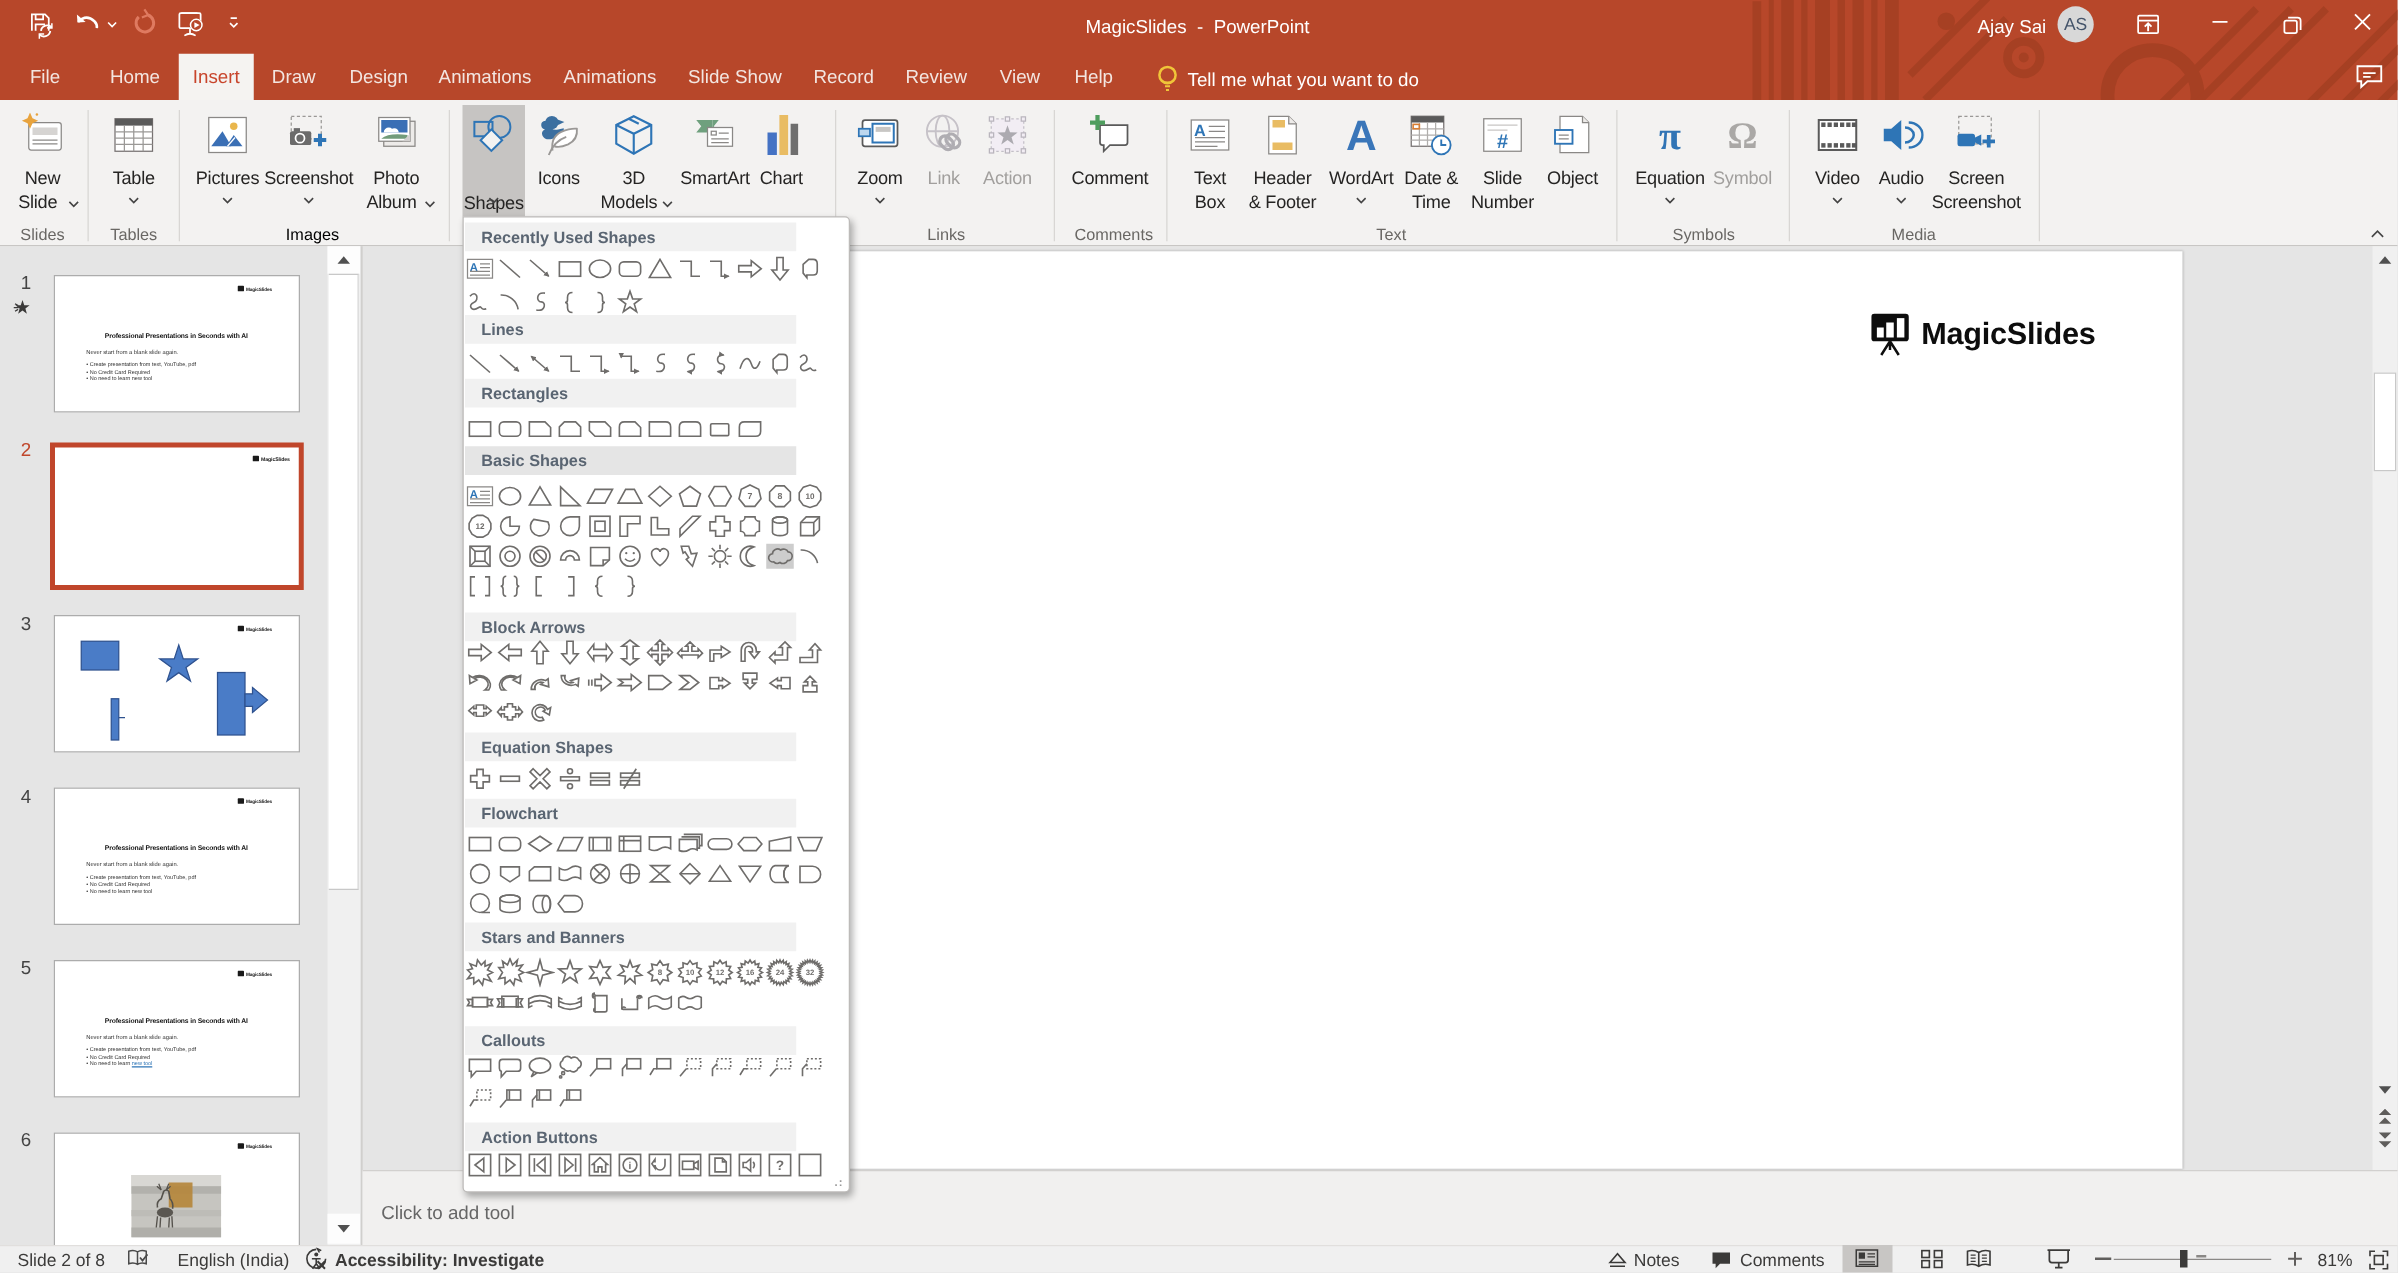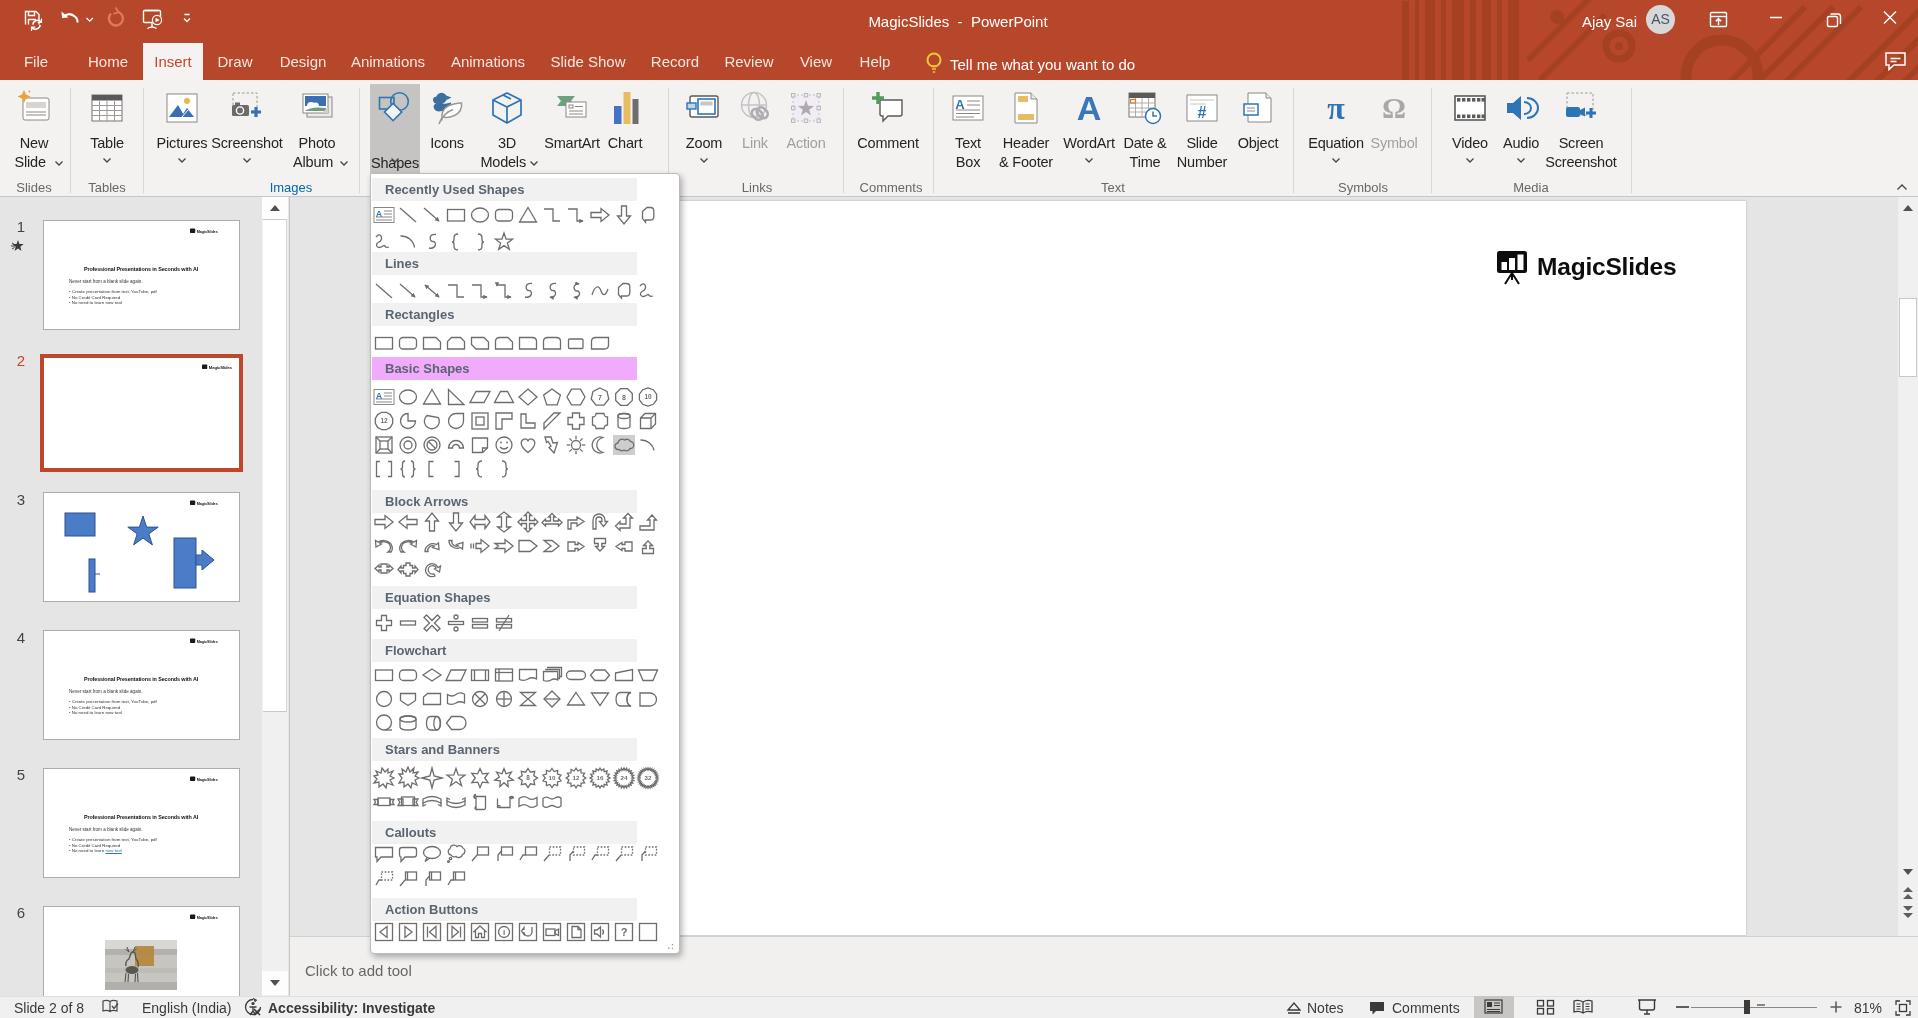--- a/index.html
+++ b/index.html
@@ -337,21 +337,21 @@
     <path d="M1.5,1.5 L5,5 L8.5,1.5" fill="none" stroke="#444" stroke-width="1.3"></path>
   </svg>
 <svg width="10" height="7" viewBox="0 0 10 7" style="position:absolute;left:339px;top:160px">
     <path d="M1.5,1.5 L5,5 L8.5,1.5" fill="none" stroke="#444" stroke-width="1.3"></path>
   </svg>
 <svg width="10" height="7" viewBox="0 0 10 7" style="position:absolute;left:529px;top:160px">
     <path d="M1.5,1.5 L5,5 L8.5,1.5" fill="none" stroke="#444" stroke-width="1.3"></path>
   </svg>
 <div style="position:absolute;left:34px;top:180px;font:normal 13px 'Liberation Sans';color:#696764;white-space:nowrap;transform:translateX(-50%);">Slides</div>
 <div style="position:absolute;left:107px;top:180px;font:normal 13px 'Liberation Sans';color:#696764;white-space:nowrap;transform:translateX(-50%);">Tables</div>
-<div style="position:absolute;left:250px;top:180px;font:normal 13px 'Liberation Sans';color:#0369a1;white-space:nowrap;transform:translateX(-50%);margin-left:41px;">Images</div>
+<div style="position:absolute;left:250px;top:180px;font:normal 13px 'Liberation Sans';color:#000000;white-space:nowrap;transform:translateX(-50%);">Images</div>
 <div style="position:absolute;left:757px;top:180px;font:normal 13px 'Liberation Sans';color:#696764;white-space:nowrap;transform:translateX(-50%);text-align:center;">Links</div>
 <div style="position:absolute;left:891px;top:180px;font:normal 13px 'Liberation Sans';color:#696764;white-space:nowrap;transform:translateX(-50%);">Comments</div>
 <div style="position:absolute;left:1113px;top:180px;font:normal 13px 'Liberation Sans';color:#696764;white-space:nowrap;transform:translateX(-50%);">Text</div>
 <div style="position:absolute;left:1363px;top:180px;font:normal 13px 'Liberation Sans';color:#696764;white-space:nowrap;transform:translateX(-50%);">Symbols</div>
 <div style="position:absolute;left:1531px;top:180px;font:normal 13px 'Liberation Sans';color:#696764;white-space:nowrap;transform:translateX(-50%);">Media</div>
 <svg width="12" height="8" viewBox="0 0 12 8" style="position:absolute;left:1896px;top:183px">
     <path d="M1.5,6.5 L6,2 L10.5,6.5" fill="none" stroke="#444" stroke-width="1.3"></path>
   </svg>
 <div style="position:absolute;left:0px;top:197px;width:1918px;height:799px;background:#E5E5E5;"></div>
 <div style="position:absolute;left:289px;top:197px;width:1px;height:799px;background:#C9C7C5;"></div>
@@ -616,21 +616,21 @@
       </svg></div><div style="position:absolute;left:121px;top:157px;width:24px;height:24px;"><svg width="24" height="24" viewBox="0 0 24 24" style="">
         <path d="M7.5,6.5 H16 L20.5,11 V18 H3.5 V10.5 Q3.5,6.5 7.5,6.5 Z" fill="none" stroke="#6F6D6B" stroke-width="1.3"></path>
       </svg></div><div style="position:absolute;left:145px;top:157px;width:24px;height:24px;"><svg width="24" height="24" viewBox="0 0 24 24" style="">
         <path d="M3.5,6.5 H16.5 Q20.5,6.5 20.5,10.5 V18 H3.5 Z" fill="none" stroke="#6F6D6B" stroke-width="1.3"></path>
       </svg></div><div style="position:absolute;left:169px;top:157px;width:24px;height:24px;"><svg width="24" height="24" viewBox="0 0 24 24" style="">
         <path d="M7.5,6.5 H16.5 Q20.5,6.5 20.5,10.5 V18 H3.5 V10.5 Q3.5,6.5 7.5,6.5 Z" fill="none" stroke="#6F6D6B" stroke-width="1.3"></path>
       </svg></div><div style="position:absolute;left:193px;top:157px;width:24px;height:24px;"><svg width="24" height="24" viewBox="0 0 24 24" style="">
         <rect x="4.5" y="8" width="14.5" height="9.5" rx="1" fill="none" stroke="#6F6D6B" stroke-width="1.3"></rect>
       </svg></div><div style="position:absolute;left:217px;top:157px;width:24px;height:24px;"><svg width="24" height="24" viewBox="0 0 24 24" style="">
         <path d="M7.5,6.5 H20.5 V14 Q20.5,18 16.5,18 H3.5 V10.5 Q3.5,6.5 7.5,6.5 Z" fill="none" stroke="#6F6D6B" stroke-width="1.3"></path>
-      </svg></div><div style="position:absolute;left:1px;top:183px;width:265px;height:23px;background:#f0abfc;">
+      </svg></div><div style="position:absolute;left:1px;top:183px;width:265px;height:23px;background:#e5e5e5;">
       <div style="font:bold 13px 'Liberation Sans';color:#5A6572;padding:4px 0 0 13px;">Basic Shapes</div>
     </div><div style="position:absolute;left:1px;top:211px;width:24px;height:24px;"><svg width="24" height="24" viewBox="0 0 24 24" style="">
         <rect x="2" y="4.5" width="20" height="15" fill="#fff" stroke="#8A8886" stroke-width="1"></rect>
         <text x="7" y="13.5" font-size="9" font-weight="bold" text-anchor="middle" fill="#2E75B6" font-family="Liberation Sans">A</text>
         <line x1="12" y1="8" x2="20" y2="8" stroke="#8A8886"></line>
         <line x1="12" y1="11" x2="20" y2="11" stroke="#8A8886"></line>
         <line x1="4" y1="14" x2="20" y2="14" stroke="#8A8886"></line>
         <line x1="4" y1="17" x2="20" y2="17" stroke="#8A8886"></line>
       </svg></div><div style="position:absolute;left:25px;top:211px;width:24px;height:24px;"><svg width="24" height="24" viewBox="0 0 24 24" style="">
         <ellipse cx="12" cy="12" rx="8.5" ry="7" fill="none" stroke="#6F6D6B" stroke-width="1.3"></ellipse>

